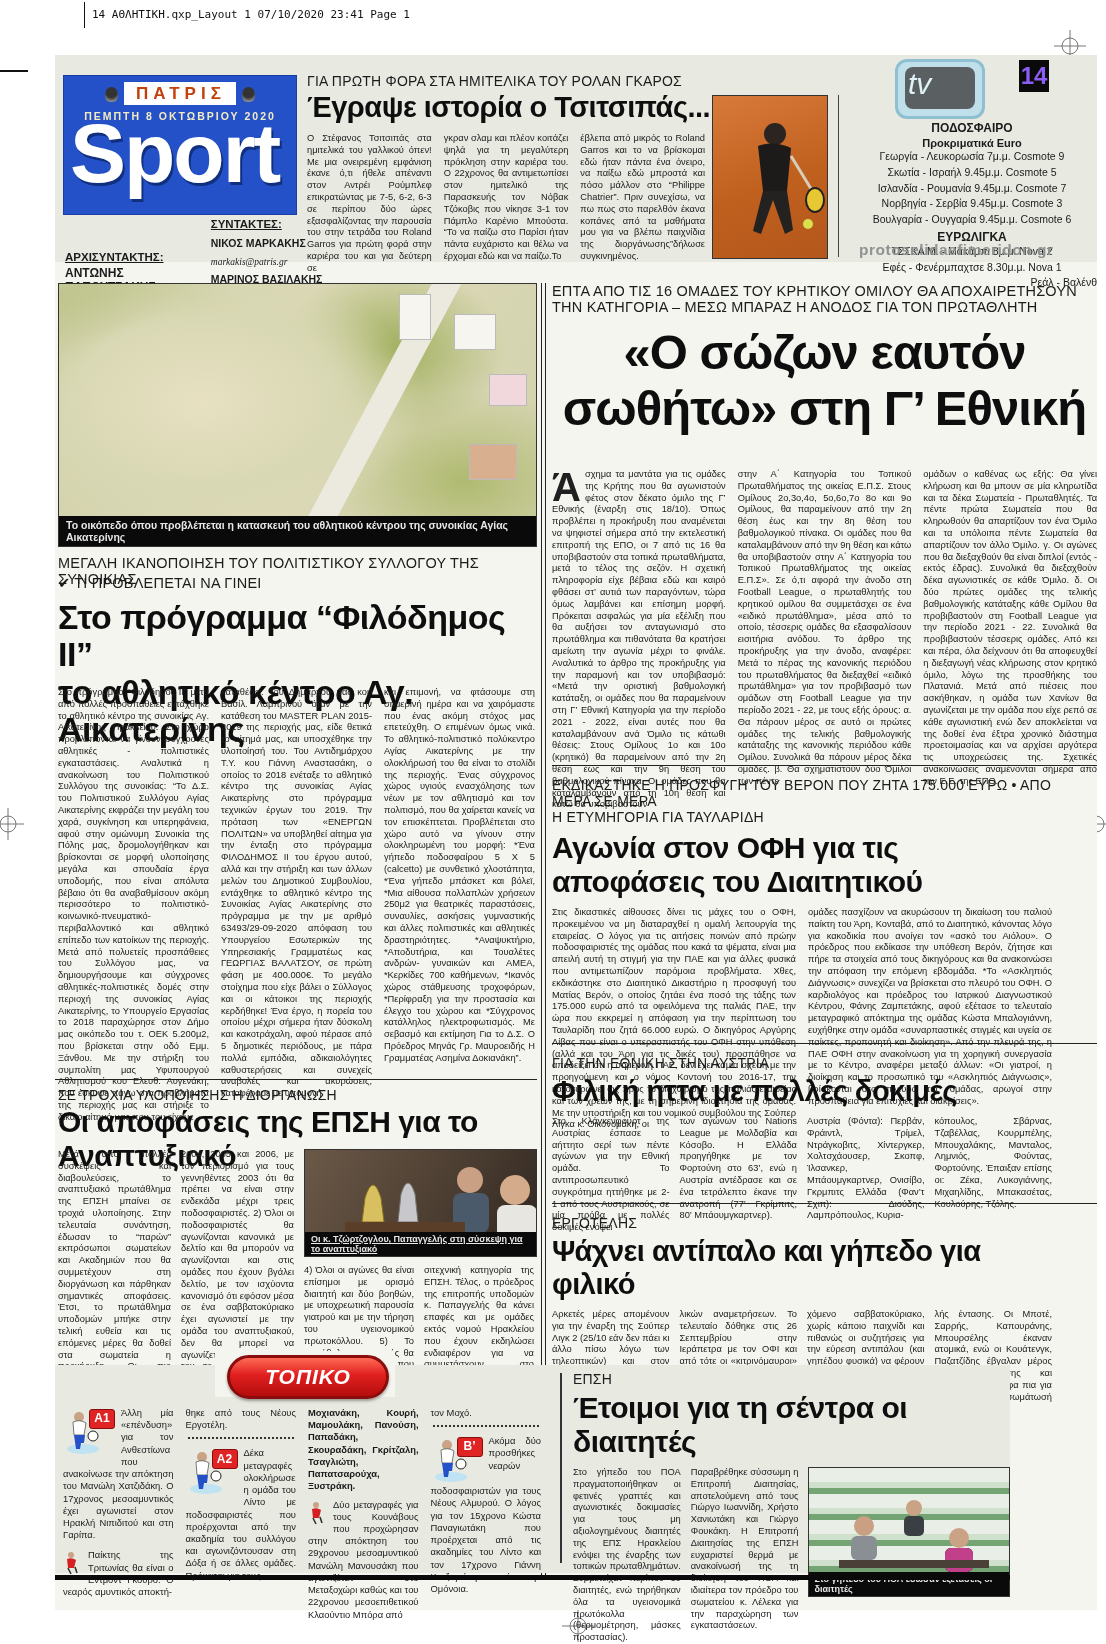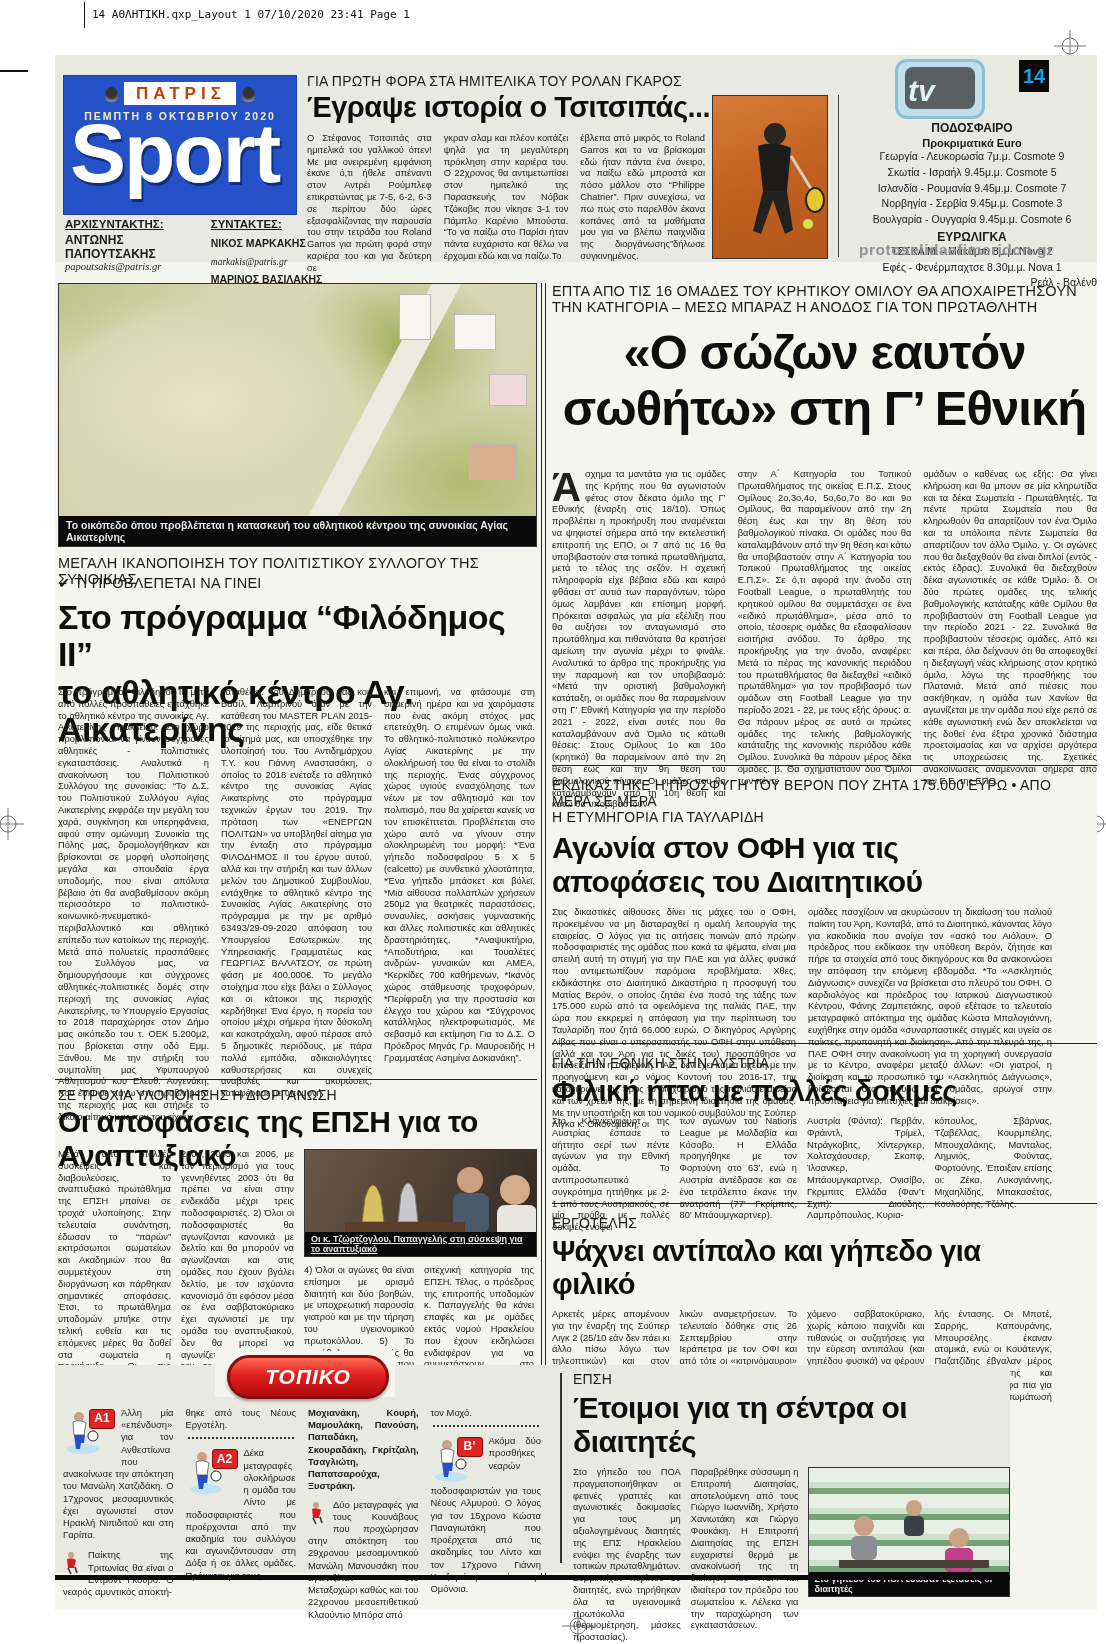--- a/index.html
+++ b/index.html
@@ -44,22 +44,22 @@
     radial-gradient(200px 130px at 85% 75%, #b0ba70 0%, transparent 70%),
     linear-gradient(115deg, #cfd0a8 0%, #dcd9b8 50%, #d2d2ac 100%);}
   .road{position:absolute;background:#eceadf;transform:rotate(28deg);}
   .bld{position:absolute;background:#f6f5f0;border:1px solid #bbb;}
   .clay{background:linear-gradient(160deg,#d87a3a 0%,#c0601f 55%,#b3571b 100%);}
   .meeting{background:linear-gradient(120deg,#6b5948 0%,#4a3c30 60%,#2e2620 100%);}
   .stands{background:repeating-linear-gradient(180deg,#e9efe7 0 14px,#cfe0cd 14px 20px,#74a474 20px 26px);}
   
   .tv-outer{width:84px;height:54px;border-radius:12px;background:#bfe0ea;border:3px solid #8fc0d2;position:relative;}
   .tv-inner{position:absolute;left:7px;top:5px;right:7px;bottom:7px;background:#5a5f62;border-radius:8px;}
-  .tv-word{position:absolute;left:10px;bottom:10px;color:#dff2f8;font-size:30px;font-weight:700;font-style:italic;line-height:1;}
-  .pageno{background:#0a0a0a;color:#0ea5e9;font-size:20px;font-weight:700;display:flex;align-items:center;justify-content:center;}
+  .tv-word{position:absolute;left:10px;bottom:17px;color:#dff2f8;font-size:30px;font-weight:400;font-style:italic;line-height:1;}
+  .pageno{background:#0a0a0a;color:#8b5cf6;font-size:24px;font-weight:700;display:flex;align-items:center;justify-content:center;}
   .tvline{font-size:10.5px;font-weight:500;text-align:center;line-height:1.5;}
   .tvhead{font-size:12px;font-weight:800;text-align:center;}
   .wm{color:#8f9392;font-weight:700;font-size:15.5px;letter-spacing:0.5px;}
   
   .band{background:#e8eae2;}
   .pill{background:linear-gradient(180deg,#ff6a55 0%,#e01f1f 45%,#b50d0d 100%);
     border:3px solid #8a0c0c;border-radius:22px;color:#fff;font-weight:800;font-style:italic;
     font-size:21px;letter-spacing:1px;display:flex;align-items:center;justify-content:center;
     box-shadow:0 2px 3px rgba(0,0,0,.35);}
   .badge{background:#e02424;border:1px solid #8a0c0c;color:#fff;font-weight:800;font-size:12px;
@@ -108,21 +108,21 @@
         <div style="display:flex;align-items:center;justify-content:center;gap:6px;margin-top:6px;">
           <div class="face"></div>
           <div class="masthead-pill">ΠΑΤΡΙΣ</div>
           <div class="face"></div>
         </div>
         <div class="logo-date" style="text-align:center;margin-top:3px;">ΠΕΜΠΤΗ 8 ΟΚΤΩΒΡΙΟΥ 2020</div>
         <div class="logo-sport" style="margin:-6px 0 0 6px;">Sport</div>
       </div>
 
       <div class="abs" style="left:10px;top:163px;width:300px;display:flex;gap:26px;">
-        <div style="width:132px;">
+        <div style="width:132px;margin-top:33px;">
           <div class="ed-label">ΑΡΧΙΣΥΝΤΑΚΤΗΣ:</div>
           <div class="ed-name" style="margin-top:3px;">ΑΝΤΩΝΗΣ ΠΑΠΟΥΤΣΑΚΗΣ</div>
           <div class="ed-mail">papoutsakis@patris.gr</div>
         </div>
         <div style="width:170px;">
           <div class="ed-label">ΣΥΝΤΑΚΤΕΣ:</div>
           <div style="margin-top:3px;"><span class="ed-name" style="font-size:10.5px;">ΝΙΚΟΣ ΜΑΡΚΑΚΗΣ</span>
             <span class="ed-mail" style="font-size:9.5px;">markakis@patris.gr</span></div>
           <div><span class="ed-name" style="font-size:10.5px;">ΜΑΡΙΝΟΣ ΒΑΣΙΛΑΚΗΣ</span>
             <span class="ed-mail" style="font-size:9.5px;">vasilakis@patris.gr</span></div>

